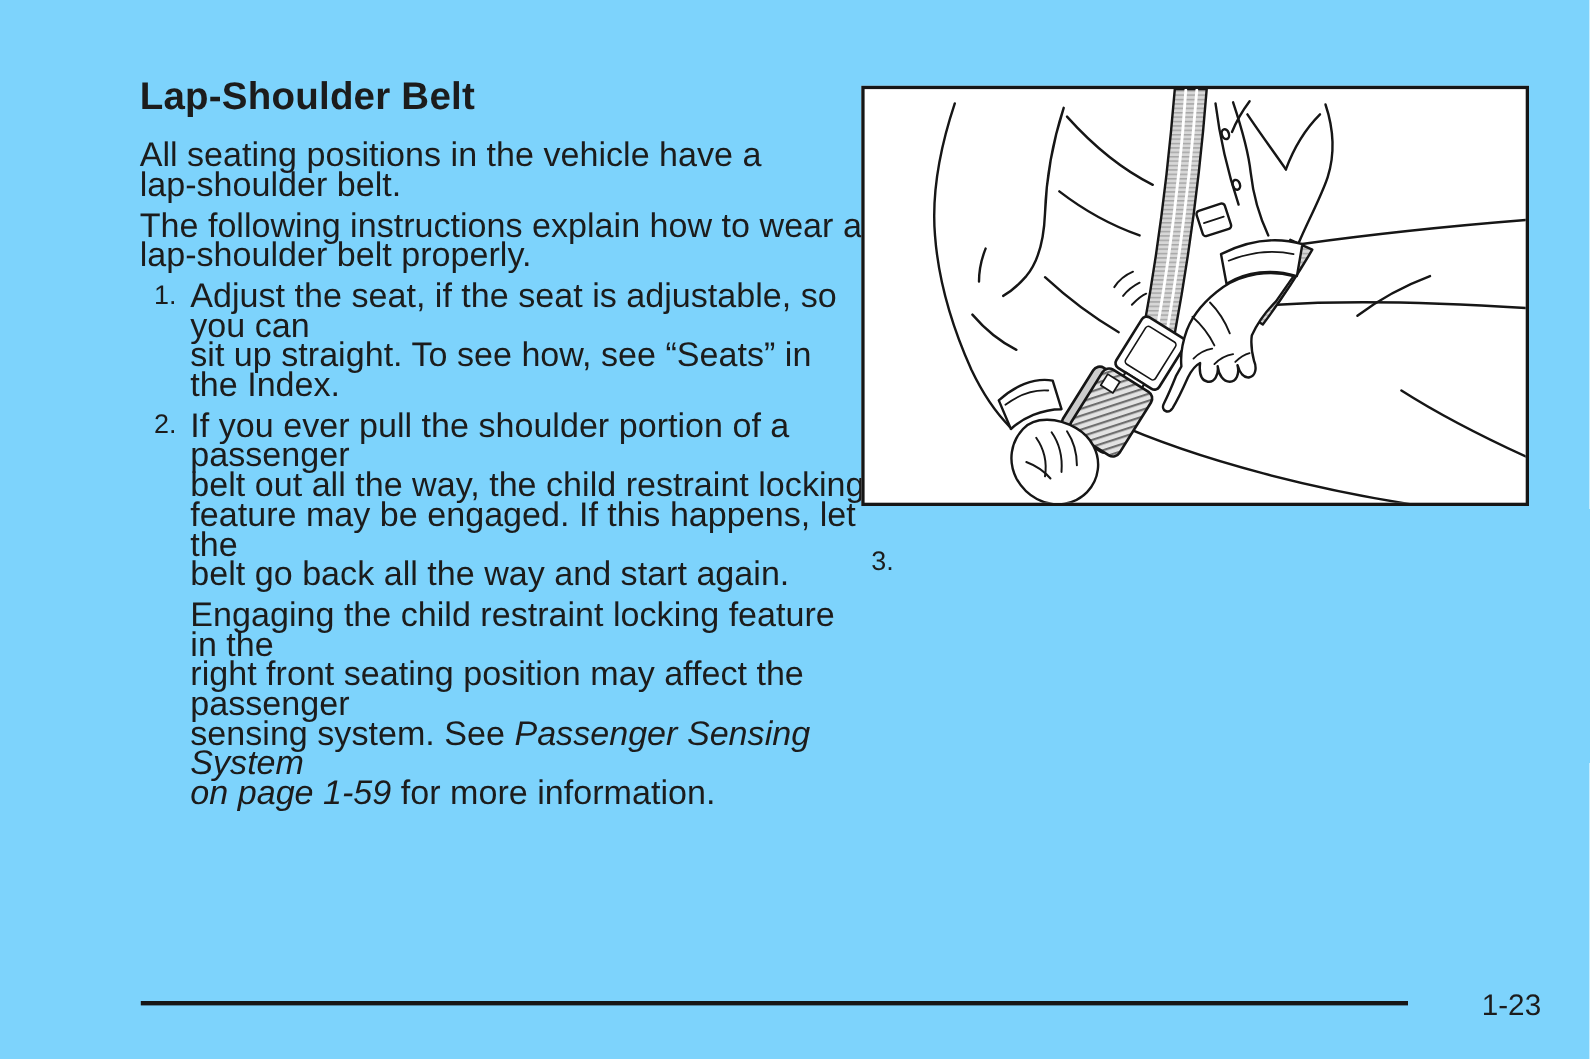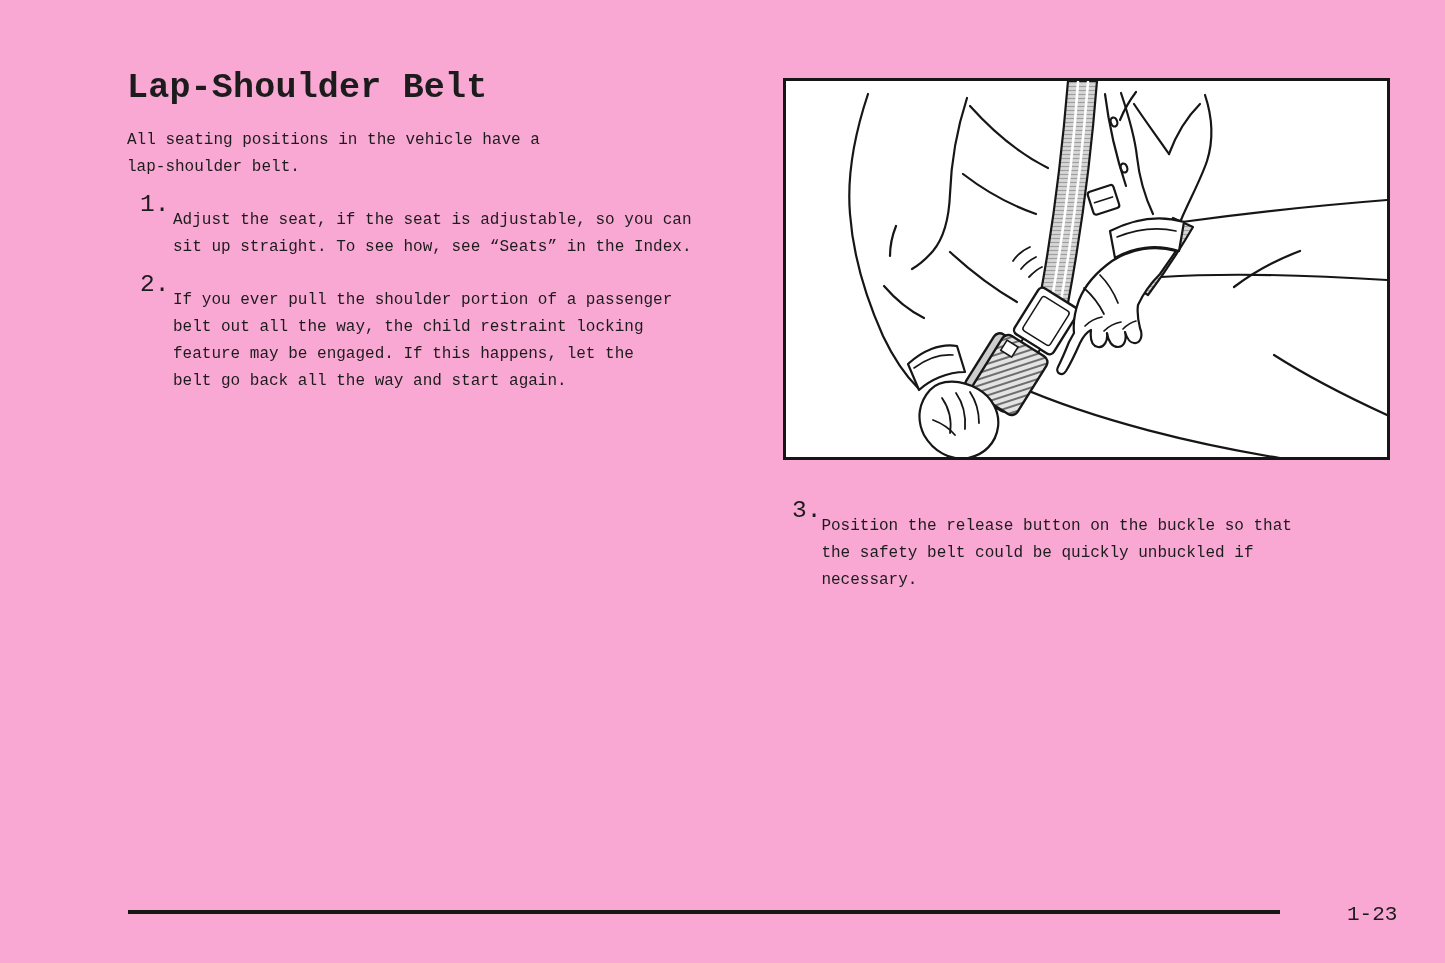--- a/index.html
+++ b/index.html
@@ -1,23 +1,23 @@
 <!DOCTYPE html>
 <html><head>
 <meta charset="utf-8">
 <style>
   * { box-sizing: border-box; }
   html, body { margin: 0; padding: 0; background: #ffffff; }
   .sheet {
     position: relative;
     width: 1445px;
     height: 963px;
-    background: #f9a8d4;
+    background: #7dd3fc;
     overflow: hidden;
-    font-family: Liberation Mono, monospace;
+    font-family: Liberation Sans, sans-serif;
     color: #1c1c1c;
   }
   .col-left {
     position: absolute;
     left: 127px;
     top: 68px;
     width: 660px;
   }
   .col-right {
     position: absolute;
@@ -26,22 +26,22 @@
     width: 630px;
   }
   h1.title {
     margin: 0 0 19px 0;
     font-size: 35px;
     line-height: 40px;
     font-weight: bold;
     letter-spacing: 0.2px;
   }
   p.body {
-    margin: 16px 0 10px 0;
-    font-size: 16px;
+    margin: 0 0 10px 0;
+    font-size: 31px;
     line-height: 27px;
     white-space: pre-line;
   }
   p.body:last-child { margin-bottom: 0; }
   em { font-style: italic; }
   .step {
     display: flex;
     margin: 0 0 10px 0;
   }
   .step .num {
@@ -71,49 +71,55 @@
     left: 128px;
     top: 910px;
     width: 1152px;
     height: 4px;
     background: #161616;
   }
   .pagenum {
     position: absolute;
     left: 1347px;
     top: 901px;
-    font-size: 21px;
+    font-size: 27px;
     line-height: 27px;
   }
 </style>
 </head>
 <body>
 
 <div class="sheet">
 
   <section class="col-left">
     <h1 class="title">Lap-Shoulder Belt</h1>
     <p class="body">All seating positions in the vehicle have a
 lap-shoulder belt.</p>
+    <p class="body">The following instructions explain how to wear a
+lap-shoulder belt properly.</p>
 
     <div class="step">
       <span class="num">1.</span>
       <div class="step-body">
         <p class="body">Adjust the seat, if the seat is adjustable, so you can
 sit up straight. To see how, see “Seats” in the Index.</p>
       </div>
     </div>
 
     <div class="step">
       <span class="num">2.</span>
       <div class="step-body">
         <p class="body">If you ever pull the shoulder portion of a passenger
 belt out all the way, the child restraint locking
 feature may be engaged. If this happens, let the
 belt go back all the way and start again.</p>
+        <p class="body"><span>Engaging the child restraint locking feature in the
+right front seating position may affect the passenger
+sensing system. See </span><em>Passenger Sensing System
+on page 1-59</em><span> for more information.</span></p>
       </div>
     </div>
   </section>
 
   <figure class="figure" aria-label="Line drawing of a seated person pushing the safety belt latch plate into the buckle">
     <svg viewBox="0 0 601 376" xmlns="http://www.w3.org/2000/svg">
       <defs>
         <pattern id="web" patternUnits="userSpaceOnUse" width="5" height="4">
           <rect width="5" height="4" fill="#d7d7d7"></rect>
           <path d="M0 1.5H5" stroke="#9f9f9f" stroke-width="1.2"></path>
@@ -213,23 +219,20 @@
           <path d="M298 207C306 214 313 223 318 233" stroke-width="1.7"></path>
         </g>
       </g>
     </svg>
   </figure>
 
   <section class="col-right">
     <div class="step">
       <span class="num">3.</span>
       <div class="step-body">
-        <p class="body">Position the release button on the buckle so that
-the safety belt could be quickly unbuckled if
-necessary.</p>
       </div>
     </div>
   </section>
 
   <div class="rule"></div>
   <div class="pagenum">1-23</div>
 
 </div>
 
 </body></html>

